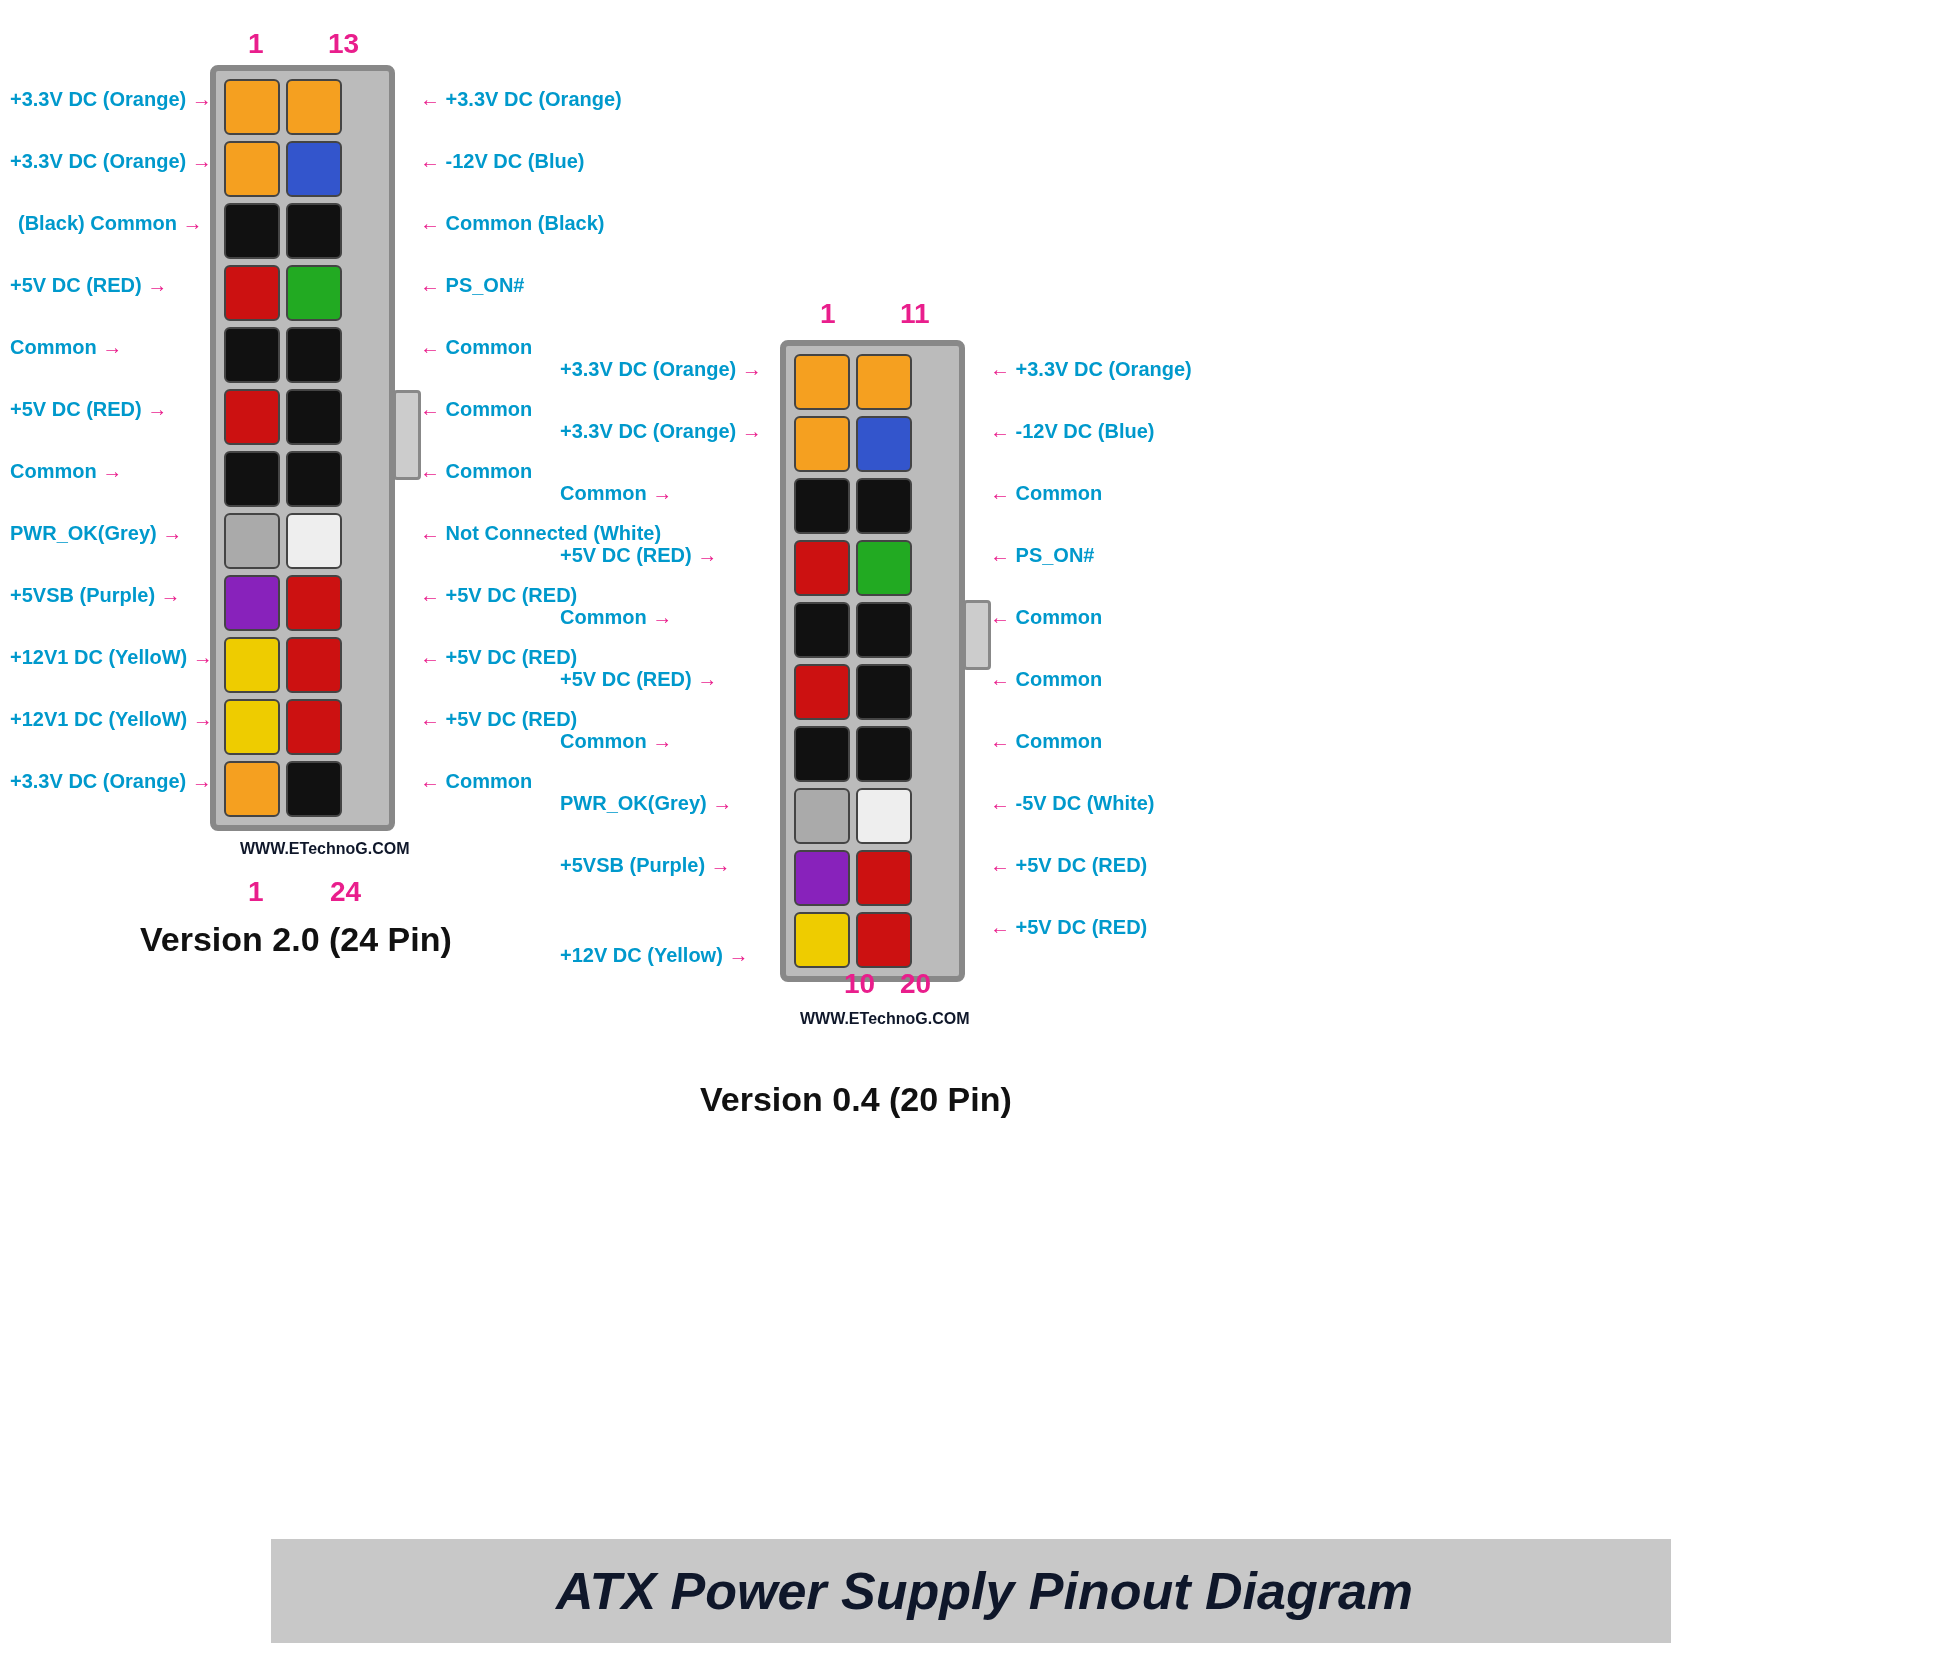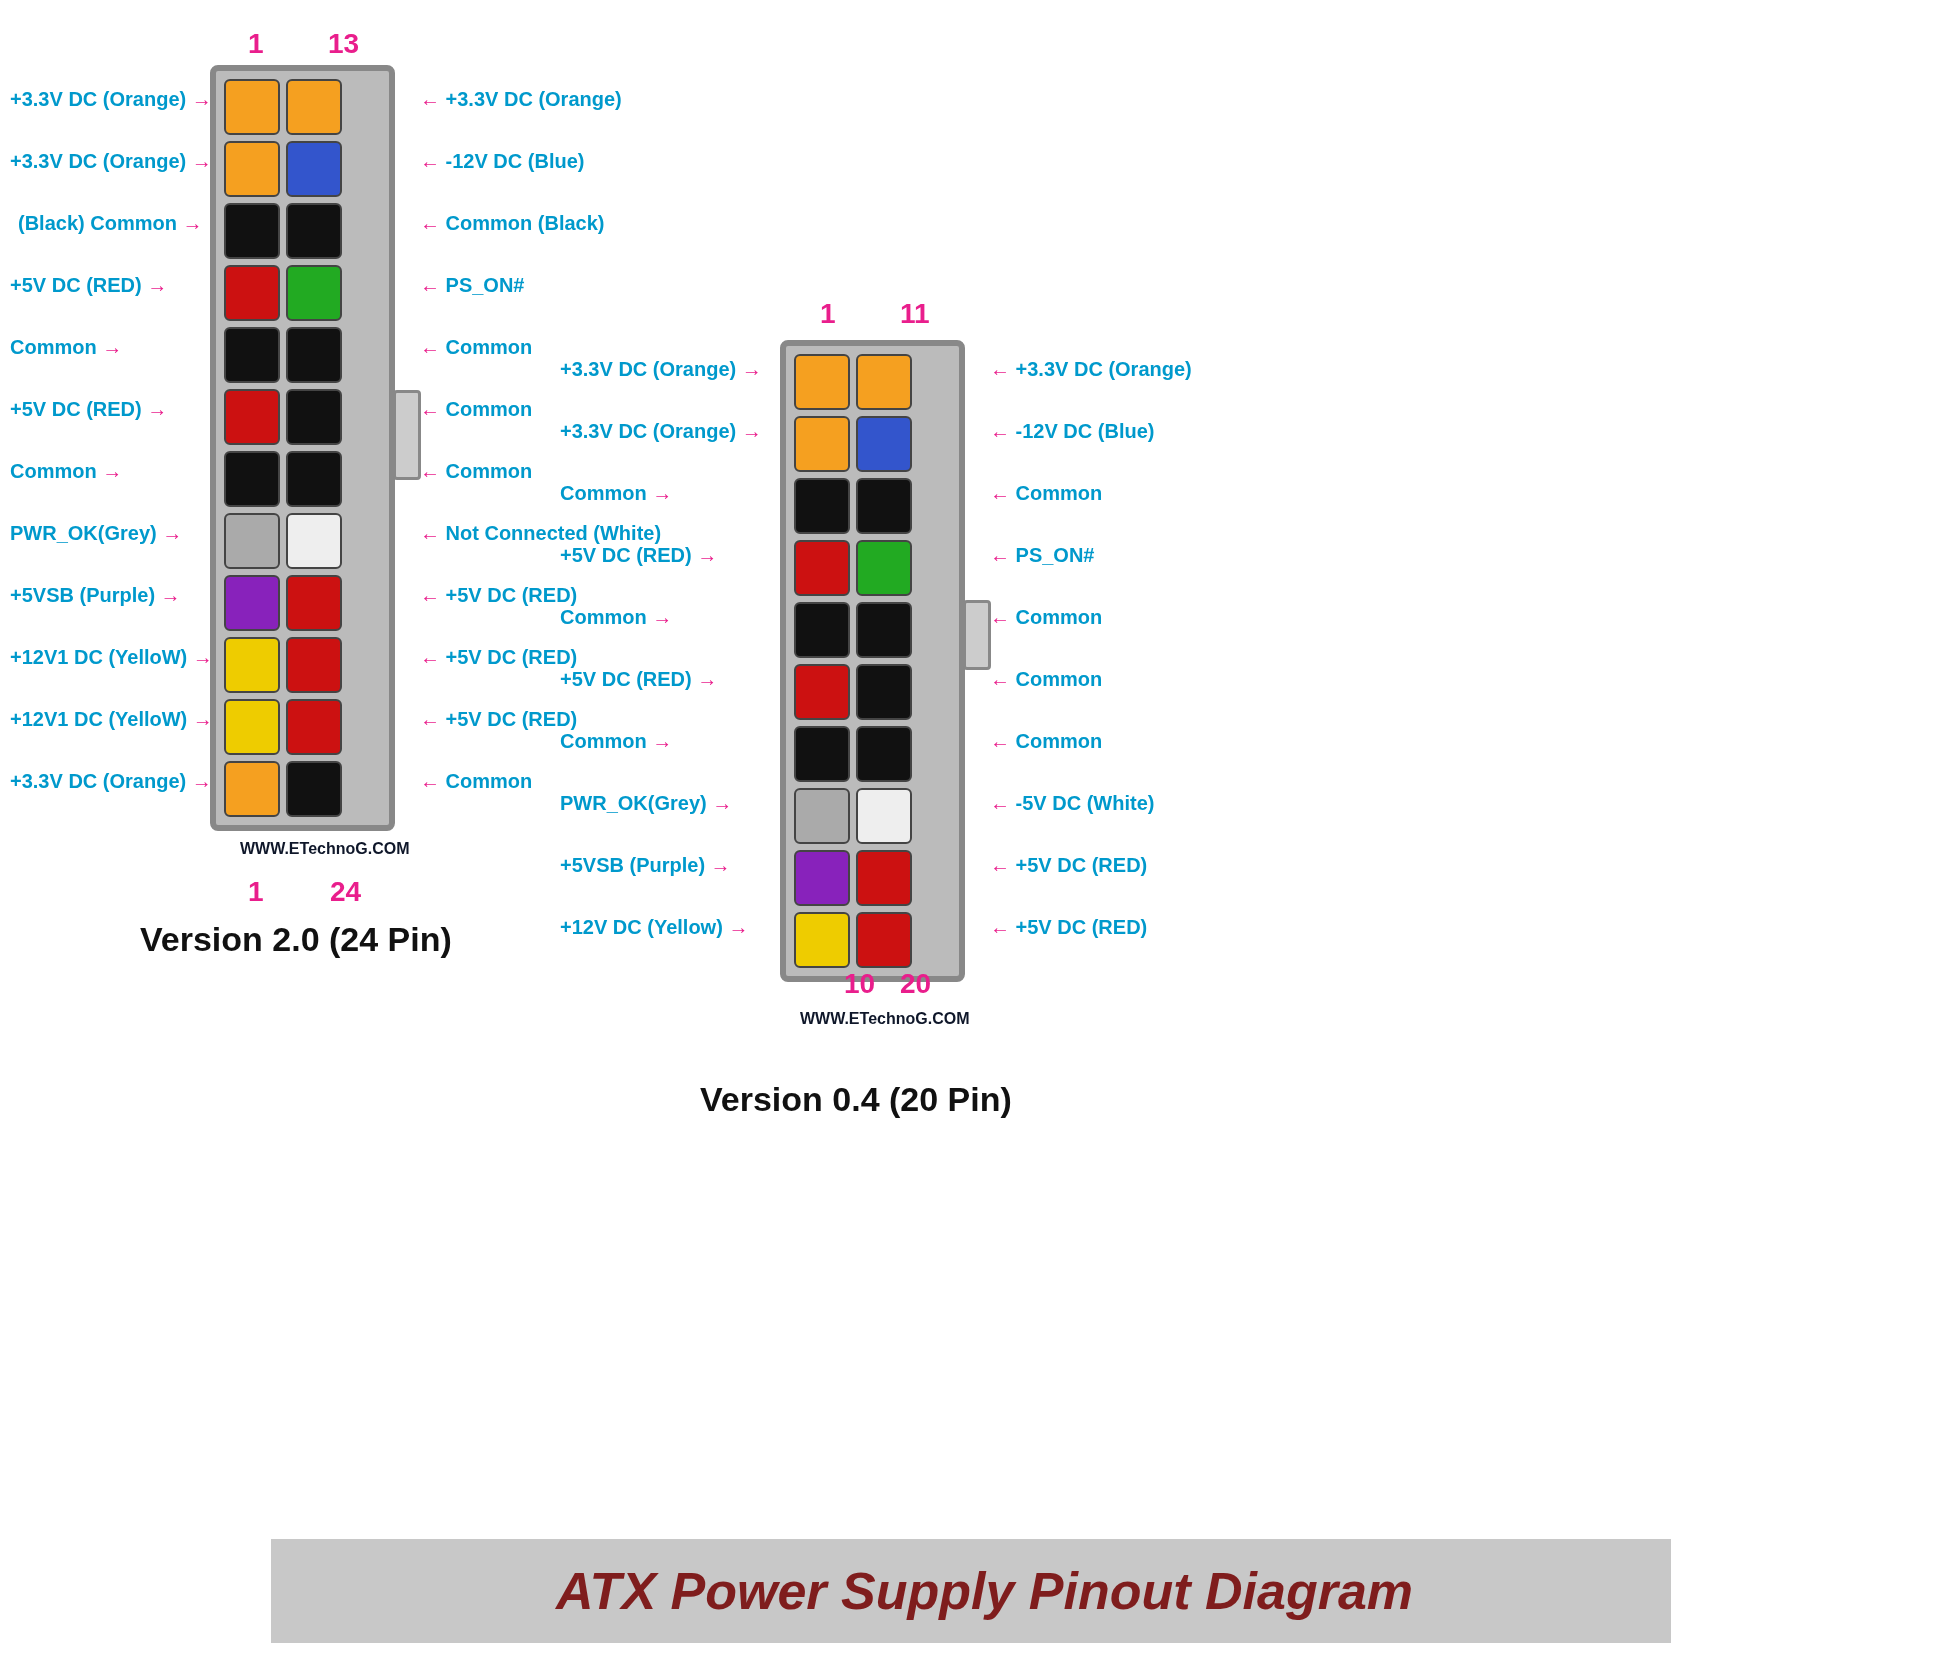--- a/index.html
+++ b/index.html
@@ -36,21 +36,21 @@
       transform: translateX(-50%);
       background: #c8c8c8;
       width: 1400px;
       padding: 22px 40px;
       text-align: center;
     }
     .title-bar span {
       font-size: 52px;
       font-weight: bold;
       font-style: italic;
-      color: #7f1d1d;
+      color: #0f172a;
       margin-left: 28px;
     }
 
     
     .version-label {
       font-size: 34px;
       font-weight: bold;
       color: #111;
     }
 
@@ -259,21 +259,21 @@
 
   <div class="label" style="left:560px; top:358px;"><span>+3.3V DC (Orange)</span><span class="arr-right"></span></div>
   <div class="label" style="left:560px; top:420px;"><span>+3.3V DC (Orange)</span><span class="arr-right"></span></div>
   <div class="label" style="left:560px; top:482px;"><span>Common</span><span class="arr-right"></span></div>
   <div class="label" style="left:560px; top:544px;"><span>+5V DC (RED)</span><span class="arr-right"></span></div>
   <div class="label" style="left:560px; top:606px;"><span>Common</span><span class="arr-right"></span></div>
   <div class="label" style="left:560px; top:668px;"><span>+5V DC (RED)</span><span class="arr-right"></span></div>
   <div class="label" style="left:560px; top:730px;"><span>Common</span><span class="arr-right"></span></div>
   <div class="label" style="left:560px; top:792px;"><span>PWR_OK(Grey)</span><span class="arr-right"></span></div>
   <div class="label" style="left:560px; top:854px;"><span>+5VSB (Purple)</span><span class="arr-right"></span></div>
-  <div class="label" style="left:560px; top:916px;"><span>+12V DC (Yellow)</span><span class="arr-right"></span></div>
+  <div class="label" style="left:560px; top:944px;"><span>+12V DC (Yellow)</span><span class="arr-right"></span></div>
 
   <div class="label" style="left:990px; top:358px;"><span class="arr-left"></span><span>+3.3V DC (Orange)</span></div>
   <div class="label" style="left:990px; top:420px;"><span class="arr-left"></span><span>-12V DC (Blue)</span></div>
   <div class="label" style="left:990px; top:482px;"><span class="arr-left"></span><span>Common</span></div>
   <div class="label" style="left:990px; top:544px;"><span class="arr-left"></span><span>PS_ON#</span></div>
   <div class="label" style="left:990px; top:606px;"><span class="arr-left"></span><span>Common</span></div>
   <div class="label" style="left:990px; top:668px;"><span class="arr-left"></span><span>Common</span></div>
   <div class="label" style="left:990px; top:730px;"><span class="arr-left"></span><span>Common</span></div>
   <div class="label" style="left:990px; top:792px;"><span class="arr-left"></span><span>-5V DC (White)</span></div>
   <div class="label" style="left:990px; top:854px;"><span class="arr-left"></span><span>+5V DC (RED)</span></div>

